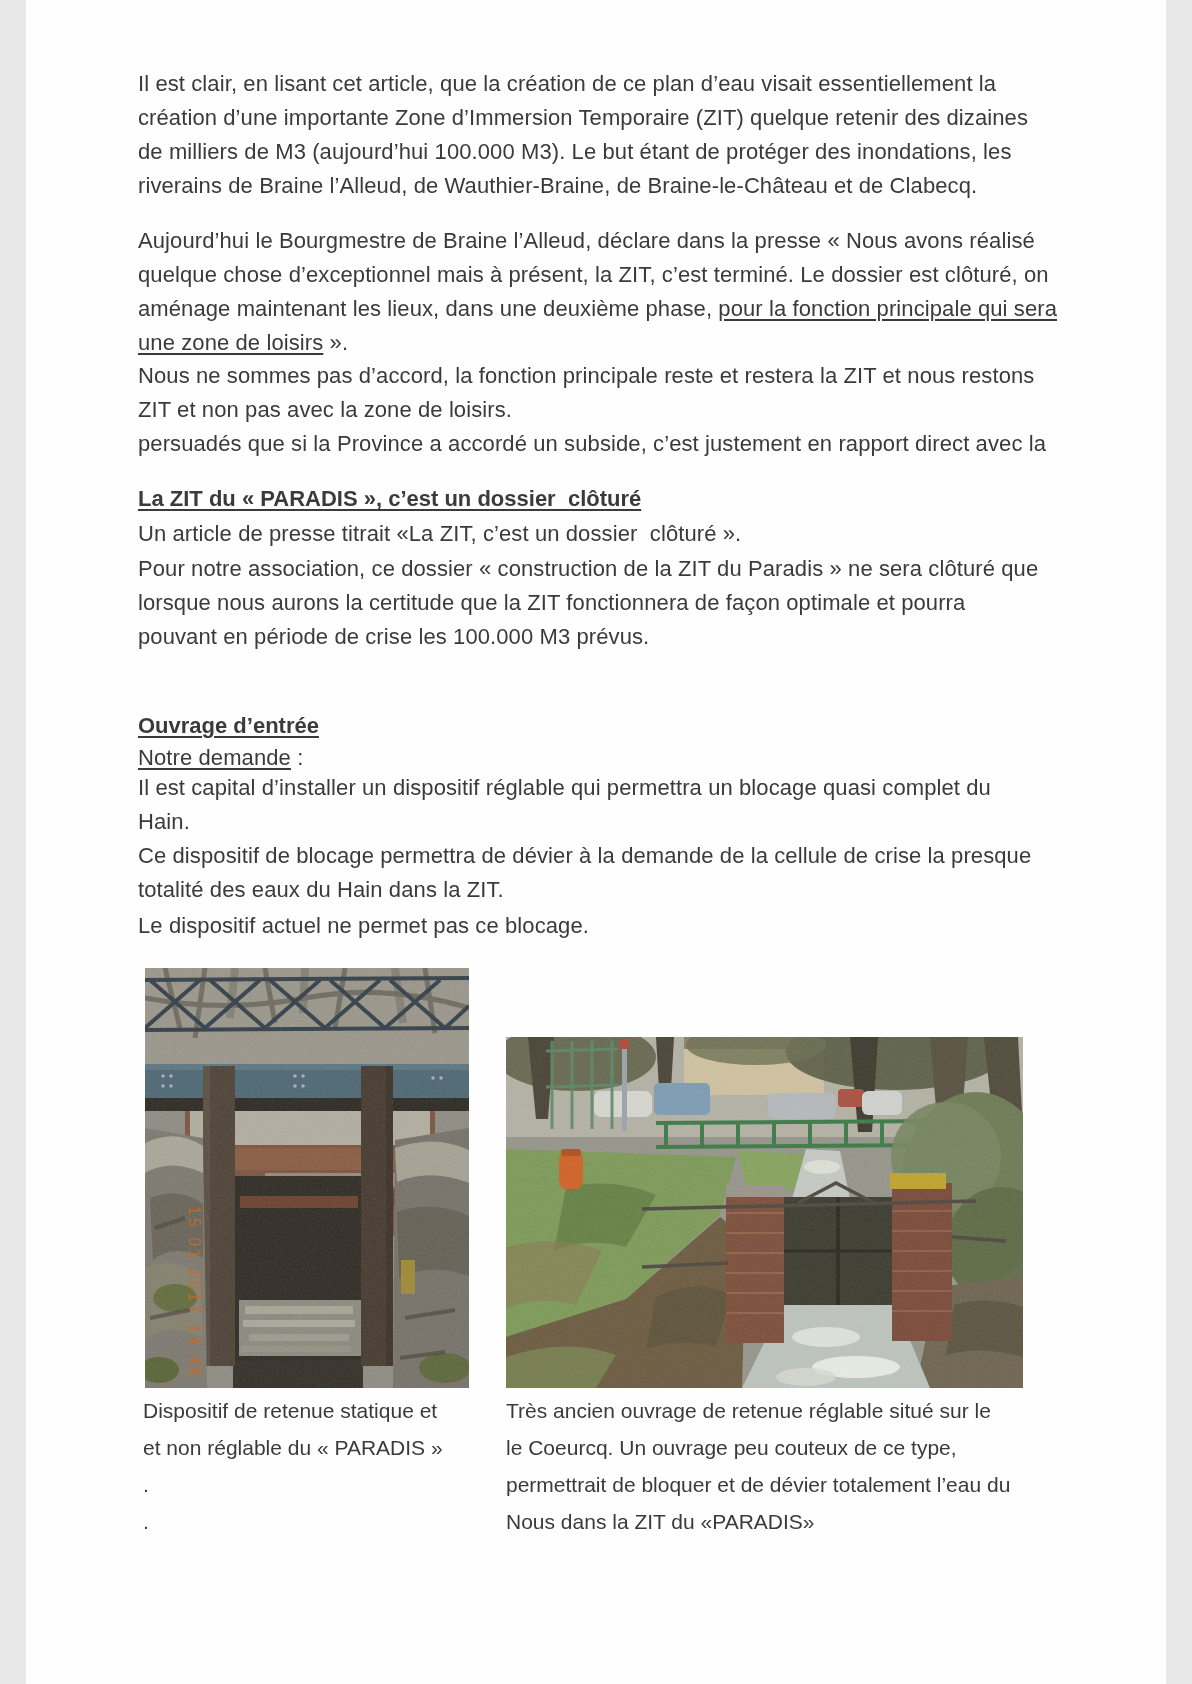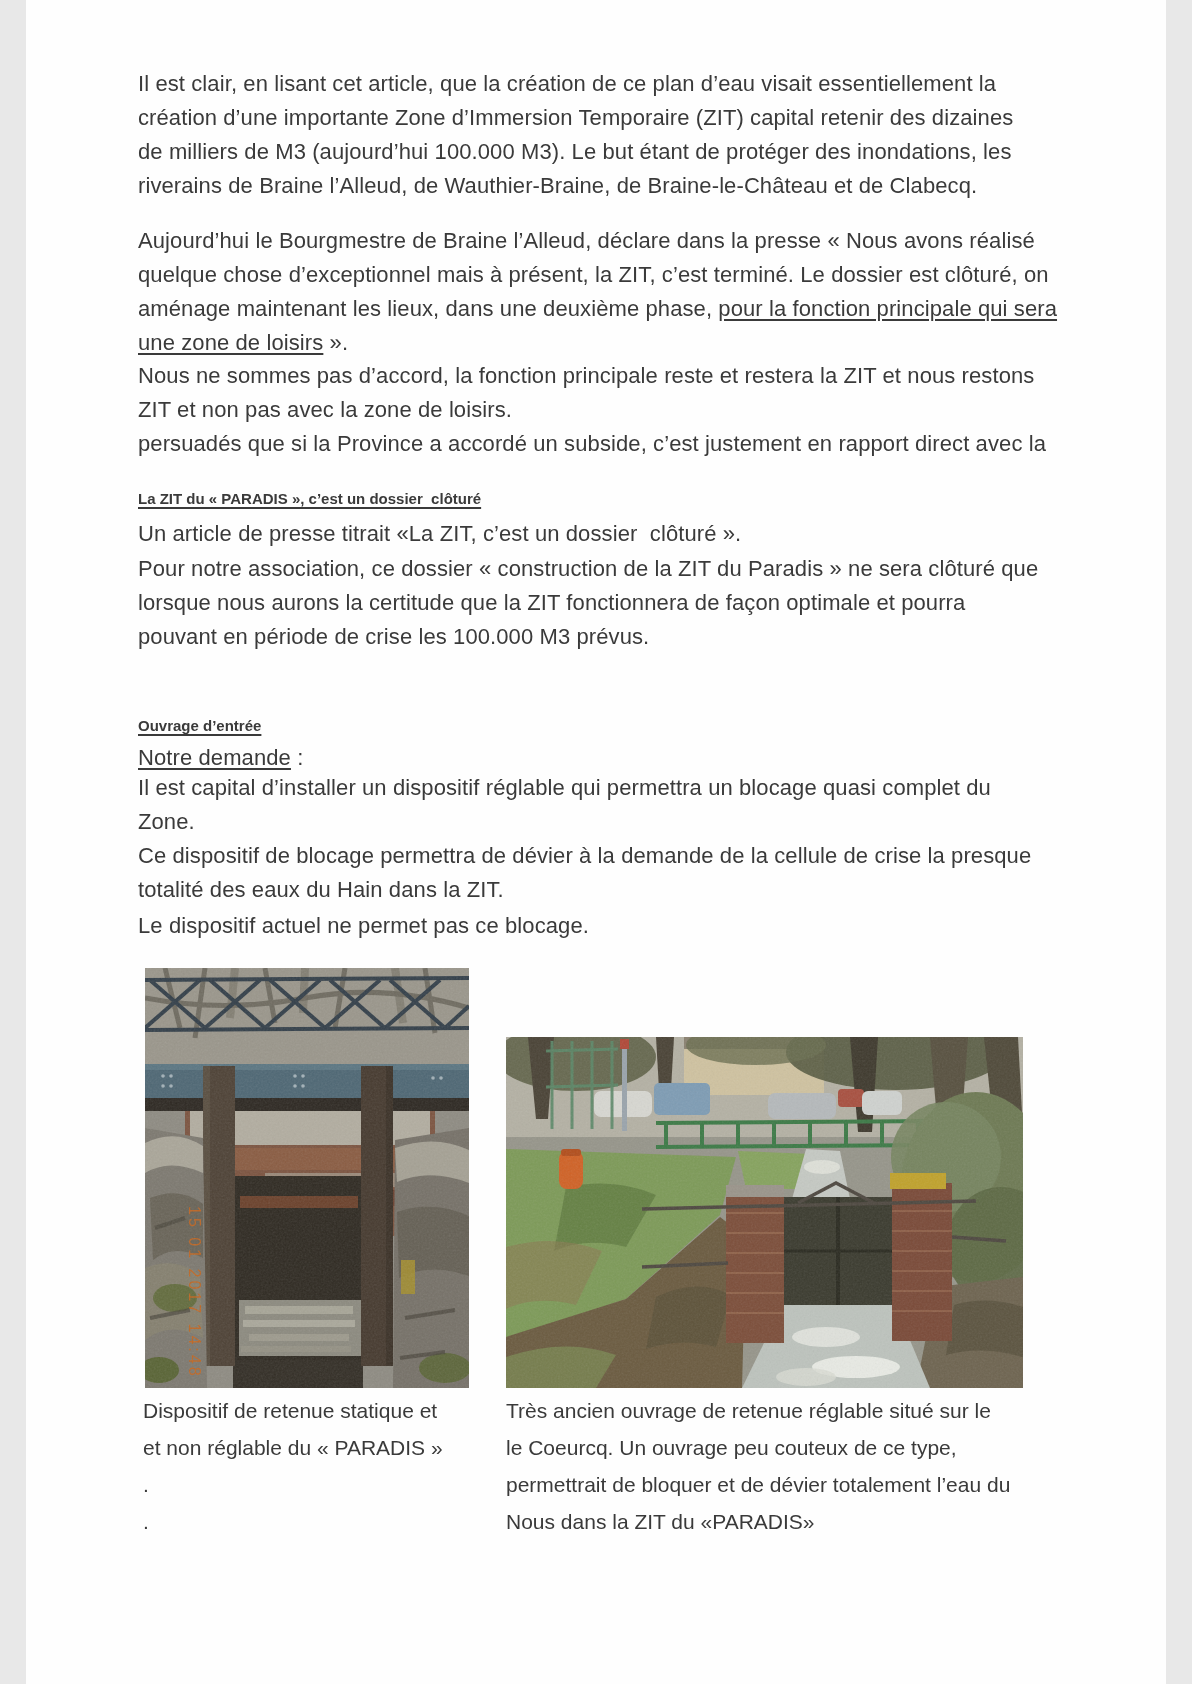--- a/index.html
+++ b/index.html
@@ -20,32 +20,32 @@
     line-height: 34px;
     letter-spacing: 0.1px;
   }
   .cap-line {
     white-space: pre;
     font-size: 21px;
     line-height: 37px;
   }
   .it { }
   .u  { text-decoration: underline; text-decoration-thickness: 1.5px; text-underline-offset: 3px; text-align: center; }
-  .heading { font-size: 15px; line-height: 34px; font-weight: bold; white-space: pre; }
+  .heading { font-size: 22px; line-height: 34px; font-weight: bold; white-space: pre; }
   .photo { position: absolute; display: block; }
   .photo svg { display: block; }
 </style>
 </head>
 <body>
 
 <div class="page">
 
   <div class="block" style="top:67px">
     <div class="line">Il est clair, en lisant cet article, que la création de ce plan d’eau visait essentiellement la</div>
-    <div class="line">création d’une importante Zone d’Immersion Temporaire (ZIT) capital retenir des dizaines</div>
+    <div class="line">création d’une importante Zone d’Immersion Temporaire (ZIT) quelque retenir des dizaines</div>
     <div class="line">de milliers de M3 (aujourd’hui 100.000 M3). Le but étant de protéger des inondations, les</div>
     <div class="line">riverains de Braine l’Alleud, de Wauthier-Braine, de Braine-le-Château et de Clabecq.</div>
   </div>
 
   <div class="block" style="top:224px">
     <div class="line"><span>Aujourd’hui le Bourgmestre de Braine l’Alleud, déclare dans la presse « </span><span class="it">Nous avons réalisé</span></div>
     <div class="line it">quelque chose d’exceptionnel mais à présent, la ZIT, c’est terminé. Le dossier est clôturé, on</div>
     <div class="line"><span class="it">aménage maintenant les lieux, dans une deuxième phase, </span><span class="it u">pour la fonction principale qui sera</span></div>
     <div class="line"><span class="it u">une zone de loisirs</span><span class="it"> ».</span></div>
   </div>
@@ -73,21 +73,21 @@
   <div class="block" style="top:709px">
     <div class="heading u">Ouvrage d’entrée</div>
   </div>
 
   <div class="block" style="top:741px">
     <div class="line"><span class="u">Notre demande</span><span> :</span></div>
   </div>
 
   <div class="block" style="top:771px">
     <div class="line">Il est capital d’installer un dispositif réglable qui permettra un blocage quasi complet du</div>
-    <div class="line">Zone.</div>
+    <div class="line">Hain.</div>
   </div>
 
   <div class="block" style="top:839px">
     <div class="line">Ce dispositif de blocage permettra de dévier à la demande de la cellule de crise la presque</div>
     <div class="line">totalité des eaux du Hain dans la ZIT.</div>
   </div>
 
   <div class="block" style="top:909px">
     <div class="line">Le dispositif actuel ne permet pas ce blocage.</div>
   </div>

